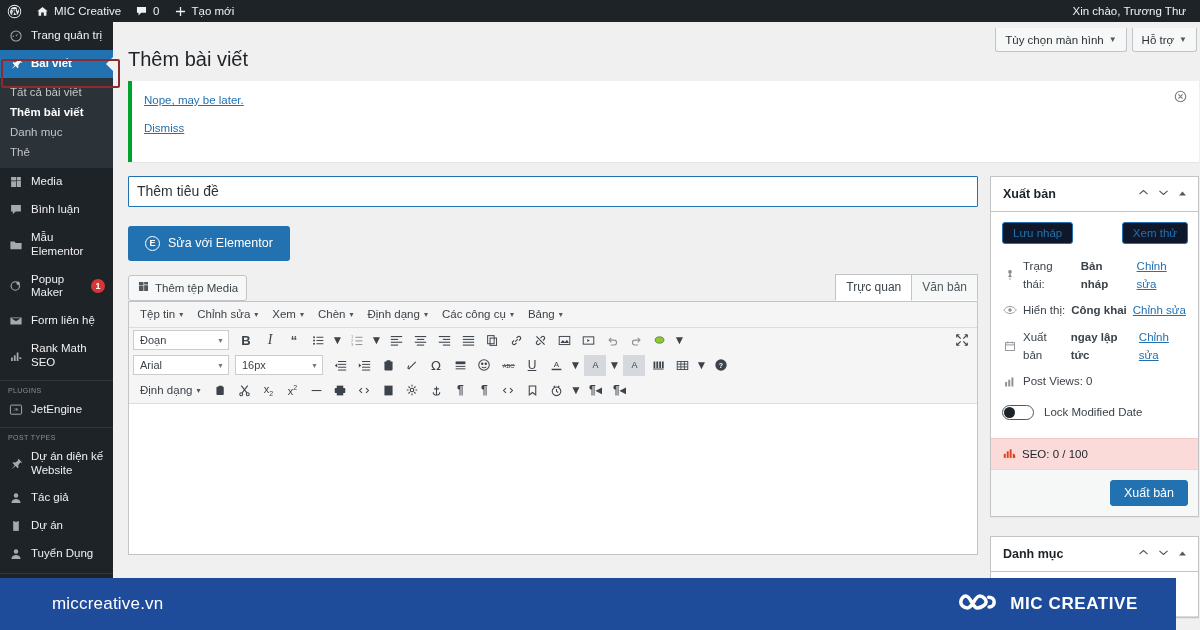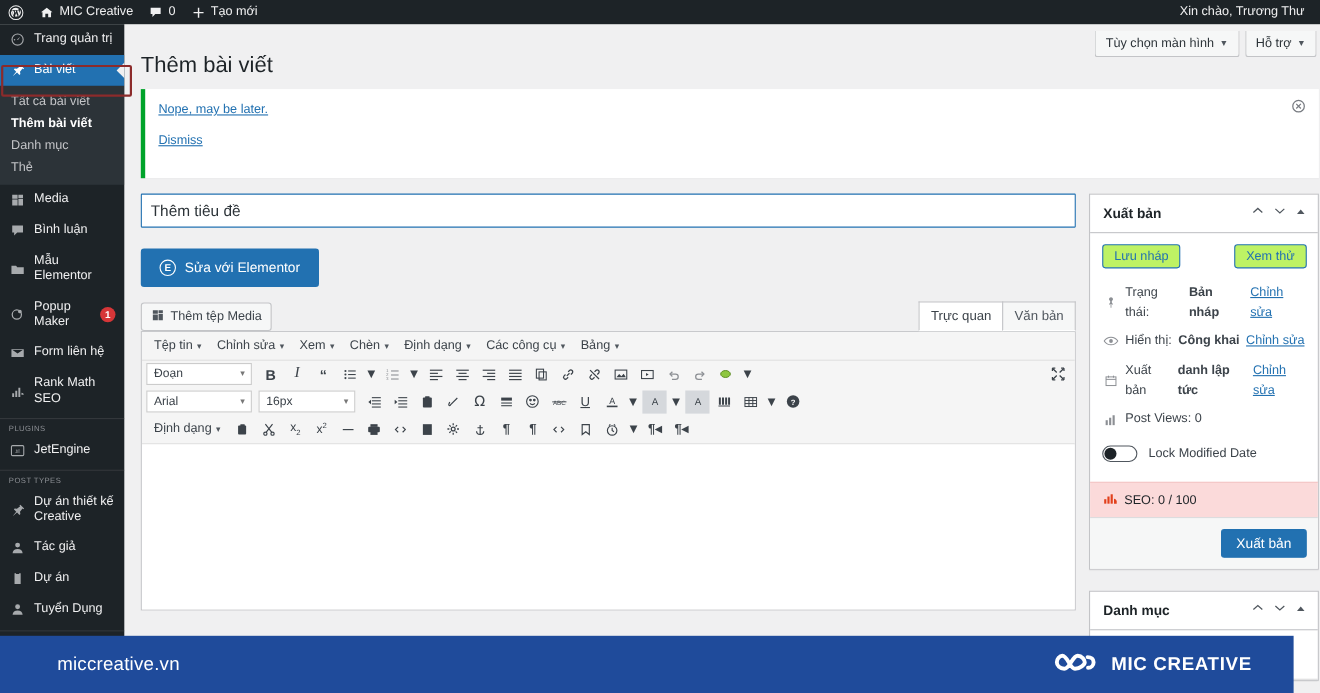--- a/index.html
+++ b/index.html
@@ -35,21 +35,21 @@
   }
   .menu-top {
     display: flex; align-items: center; gap: 7px;
     padding: 7px 8px 7px 8px; line-height: 1.2; position: relative;
     color: #f0f0f1;
   }
   .menu-top .mico {
     width: 16px; flex: 0 0 16px; display: flex;
     align-items: center; justify-content: center; color: #a7aaad;
   }
-  .menu-top.current { background: #2271b1; color: #fff; font-weight: 400; }
+  .menu-top.current { background: #2271b1; color: #fff; font-weight: 700; }
   .menu-top.current .mico { color: #fff; }
   .menu-top.current::after {
     content: ""; position: absolute; right: -1px; top: 50%;
     margin-top: -8px; border: 8px solid transparent;
     border-right-color: #f0f0f1;
   }
   .menu-label { flex: 1; }
   .badge {
     background: #d63638; color: #fff; font-size: 9px; line-height: 14px;
     min-width: 14px; height: 14px; border-radius: 7px;
@@ -200,21 +200,21 @@
   }
   .pb-title { font-size: 12.5px; font-weight: 700; color: #1d2327; }
   .pb-handles { display: flex; align-items: center; gap: 7px; color: #50575e; }
   .pb-inside { padding: 0; }
 
   #minor-publishing {
     display: flex; justify-content: space-between; align-items: center;
     padding: 10px 10px 9px 11px;
   }
   .sbtn {
-    background: #bef264; border: 1px solid #2271b1; color: #2271b1;
+    background: #0f172a; border: 1px solid #2271b1; color: #2271b1;
     border-radius: 3px; font-size: 11.5px; padding: 4px 10px;
     font-family: "Liberation Sans", sans-serif; cursor: pointer;
   }
   .misc-pub {
     display: flex; align-items: center; gap: 6px;
     padding: 4px 11px; font-size: 11.5px; color: #3c434a; line-height: 1.6;
   }
   .misc-pub .mico2 {
     width: 15px; flex: 0 0 15px; display: flex;
     align-items: center; justify-content: center; color: #8c8f94;
@@ -412,21 +412,21 @@
   </div>
 
   <div class="sep-label">POST TYPES</div>
 
   <div class="menu-top">
     <span class="mico">
       <svg width="14" height="14" viewBox="0 0 20 20" fill="currentColor">
           <path d="M13.5 2.5l-1.1 1.1 1 1-4.3 3.3-2.8-.5-1.2 1.2 3.1 3.1-4.7 5.8 5.8-4.7 3.1 3.1 1.2-1.2-.5-2.8 3.3-4.3 1 1 1.1-1.1z"></path>
         </svg>
     </span>
-    <span class="menu-label">Dự án thiết kế Creative</span>
+    <span class="menu-label">Dự án diện kế Website</span>
   </div>
 
   <div class="menu-top">
     <span class="mico">
       <svg width="14" height="14" viewBox="0 0 20 20" fill="currentColor">
           <circle cx="10" cy="6.5" r="3.2"></circle>
           <path d="M3.5 17c0-3.6 2.9-5.6 6.5-5.6s6.5 2 6.5 5.6z"></path>
         </svg>
     </span>
     <span class="menu-label">Tác giả</span>
@@ -948,21 +948,21 @@
           </div>
 
           <div class="misc-pub">
             <span class="mico2">
               <svg width="12" height="12" viewBox="0 0 16 16" fill="none" stroke="currentColor" stroke-width="1.2">
                   <rect x="2" y="3.5" width="12" height="10.5"></rect>
                   <path d="M2 6.5h12M5 2v2.5M11 2v2.5"></path>
                 </svg>
             </span>
             <span>Xuất bản</span>
-            <b>danh lập tức</b>
+            <b>ngay lập tức</b>
             <a href="#">Chỉnh sửa</a>
           </div>
 
           <div class="misc-pub">
             <span class="mico2">
               <svg width="12" height="12" viewBox="0 0 16 16" fill="currentColor">
                   <rect x="1.5" y="8" width="2.6" height="6"></rect>
                   <rect x="5.7" y="5" width="2.6" height="9"></rect>
                   <rect x="9.9" y="2" width="2.6" height="12"></rect>
                 </svg>

